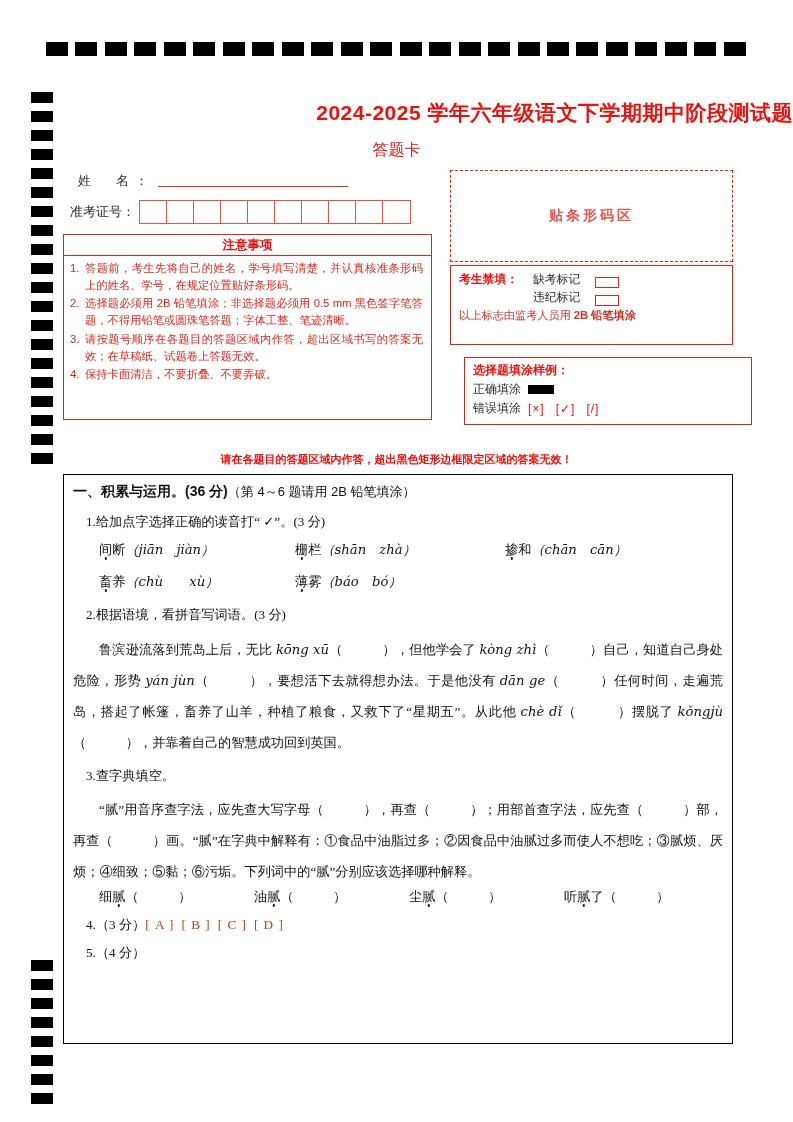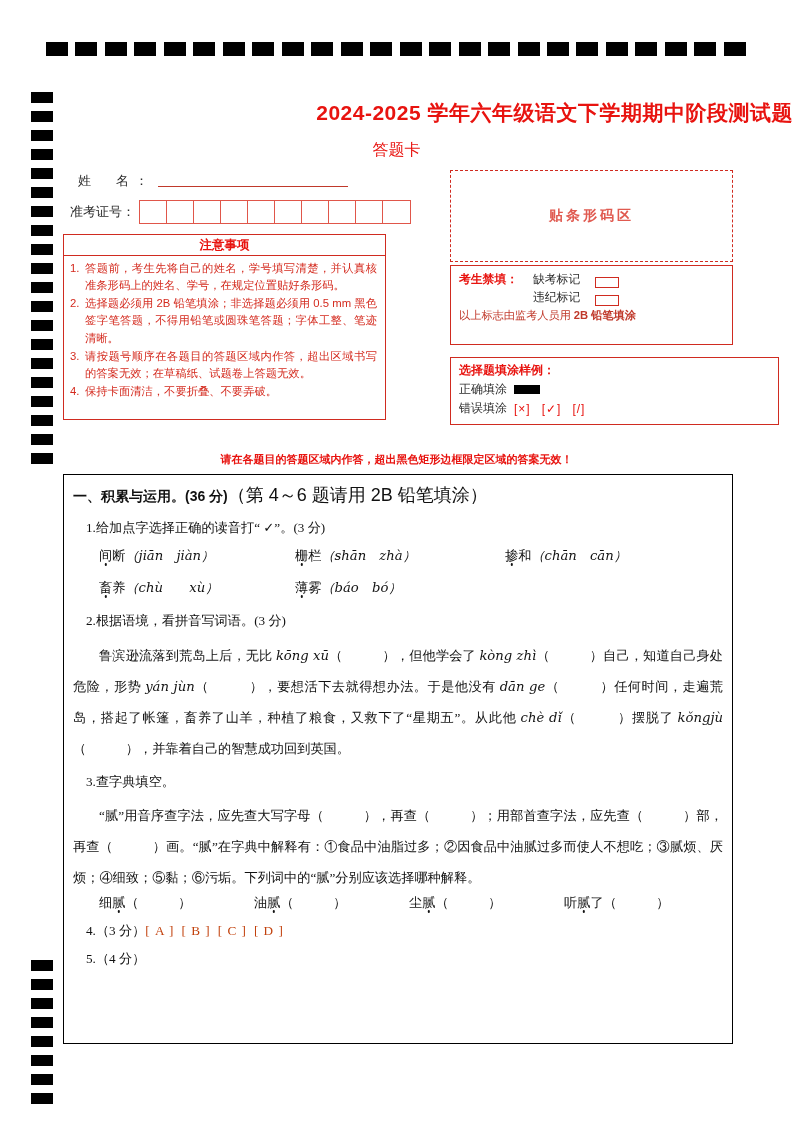--- a/index.html
+++ b/index.html
@@ -116,21 +116,21 @@
     border-right: 1.4px solid #e0564a;
     box-sizing: border-box;
   }
   .id-boxes .cell:last-child { border-right: none; }
 
   
   .notes-box {
     position: absolute;
     top: 234px;
     left: 63px;
-    width: 323px;
+    width: 369px;
     height: 186px;
     border: 1.4px solid #d02b20;
     box-sizing: border-box;
   }
   .notes-title {
     text-align: center;
     color: #e8130f;
     font-weight: bold;
     font-size: 12.5px;
     font-family: "Liberation Sans", sans-serif;
@@ -222,22 +222,22 @@
     font-size: 11.2px;
     font-family: "Liberation Serif", serif;
     margin-top: 2px;
   }
   .forbid-foot b { font-family: "Liberation Sans", sans-serif; }
 
   
   .sample-box {
     position: absolute;
     top: 357px;
-    left: 450px;
-    width: 329px;
+    left: 464px;
+    width: 288px;
     height: 68px;
     border: 1.4px solid #d02b20;
     box-sizing: border-box;
     padding: 4px 25px 0 8px;
   }
   .sample-title {
     color: #e8130f;
     font-weight: bold;
     font-size: 12px;
     font-family: "Liberation Sans", sans-serif;
@@ -292,21 +292,21 @@
     font-family: "Liberation Serif", "DejaVu Serif", serif;
   }
   .sec-head {
     font-size: 14px;
     font-weight: bold;
     margin-bottom: 11px;
     font-family: "Liberation Sans", sans-serif;
   }
   .sec-head .sub {
     font-weight: normal;
-    font-size: 18px;
+    font-size: 13px;
   }
   .q-line {
     margin-bottom: 9px;
     line-height: 1.5;
   }
   .indent2 { padding-left: 13px; }
   .pin {
     font-style: italic;
     font-family: "DejaVu Serif", serif;
   }

